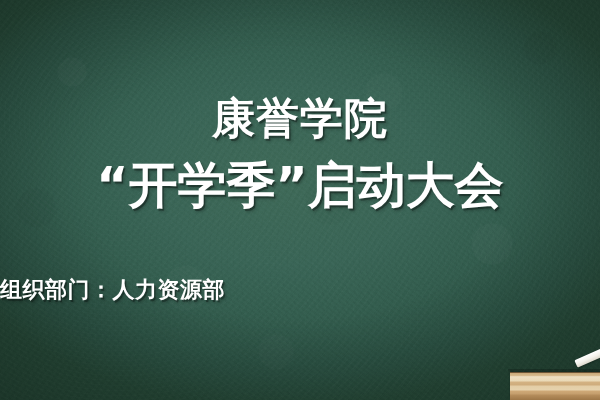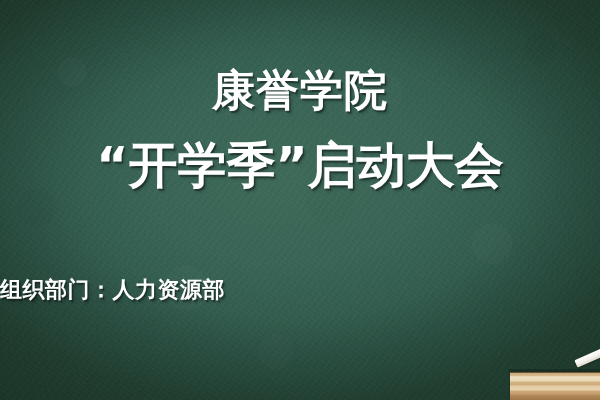--- a/index.html
+++ b/index.html
@@ -84,27 +84,28 @@
     white-space: pre;
     text-shadow:
       1.5px 1.5px 0 rgba(0,0,0,0.30),
       2.5px 2.5px 3px rgba(0,0,0,0.22);
   }
 
   .title-line1 {
     font-size: 43px;
     line-height: 52px;
     letter-spacing: 1px;
+    margin-top: 28px;
   }
 
   .title-line2 {
     font-size: 49px;
     line-height: 60px;
     letter-spacing: 0px;
-    margin-top: 20px;
+    margin-top: 12px;
   }
 
   .subtitle-block {
     position: absolute;
     left: 0;
     right: 0;
     top: 276px;
     text-align: left;
   }
 

